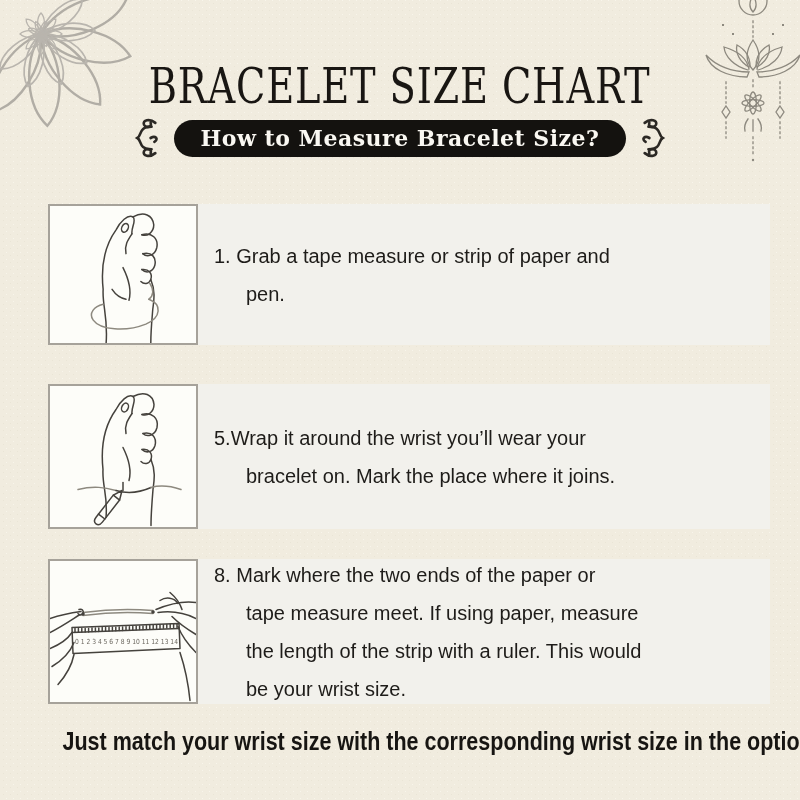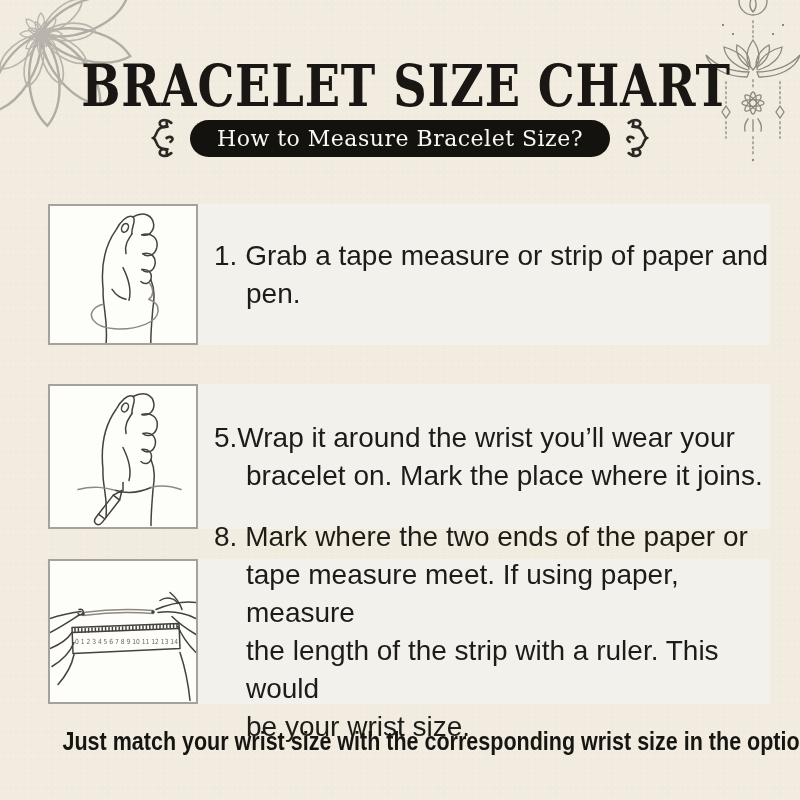--- a/index.html
+++ b/index.html
@@ -10,42 +10,42 @@
       radial-gradient(rgba(222,214,198,.35) 12%, transparent 13%),
       radial-gradient(rgba(255,253,247,.5) 12%, transparent 13%);
     background-size:7px 7px;background-position:0 0,3px 4px;
     font-family:"Liberation Sans", sans-serif;color:#1e1c19;
   }
   
   .mandala{position:absolute;top:-4px;left:-6px;width:150px;height:150px;}
   .lotus{position:absolute;top:0;right:0;width:118px;height:170px;}
   
   .title{position:absolute;top:56px;left:0;width:100%;text-align:center;
-    font-family:"DejaVu Serif", serif;font-size:58px;font-weight:700;
+    font-family:"DejaVu Serif", serif;font-size:48px;font-weight:400;
     color:#191613;letter-spacing:1px;line-height:60px;white-space:nowrap;}
   .title-inner{display:inline-block;transform:scaleX(.80);transform-origin:center;}
   .badge-bar{position:absolute;top:116px;left:0;width:100%;
     display:flex;align-items:center;justify-content:center;gap:13px;}
   .flourish{width:34px;height:44px;flex:0 0 auto;}
   .flourish.flip{transform:scaleX(-1);}
   .badge-pill{
     background:#14120f;color:#faf8f2;border-radius:19px;
     height:37px;line-height:37px;padding:0 27px;
-    font-family:"DejaVu Serif", serif;font-weight:400;font-size:22px;letter-spacing:.5px;
+    font-family:"DejaVu Serif", serif;font-weight:700;font-size:22px;letter-spacing:.5px;
     white-space:nowrap;}
   
   .row{position:absolute;left:48px;width:722px;background:#f2f1ec;display:flex;}
   .row1{top:204px;height:141px;}
   .row2{top:384px;height:145px;}
   .row3{top:559px;height:145px;}
   .illu-box{flex:0 0 150px;height:100%;box-sizing:border-box;
     background:#fdfdf9;border:2px solid #a6a29a;text-align:right;}
   .illu-box svg{width:100%;height:100%;display:block;}
   .step-textwrap{flex:1;margin-left:16px;display:flex;align-items:center;}
-  .step-text{margin:0;font-size:28px;line-height:38px;color:#1e1c19;
+  .step-text{margin:0;font-size:20px;line-height:38px;color:#1e1c19;
     white-space:pre-line;padding-left:32px;text-indent:-32px;font-weight:400;}
   
   .footer{position:absolute;top:727px;left:0;width:100%;text-align:center;}
   .footer-inner{display:inline-block;font-size:25px;font-weight:700;
     transform:scaleX(.86);transform-origin:center;white-space:nowrap;color:#171512;}
   .ln{fill:none;stroke:#45423d;stroke-width:1.5;stroke-linecap:round;stroke-linejoin:round;}
   .gy{fill:none;stroke:#8d897f;stroke-width:1.5;stroke-linecap:round;stroke-linejoin:round;}
 </style>
 </head>
 <body>

